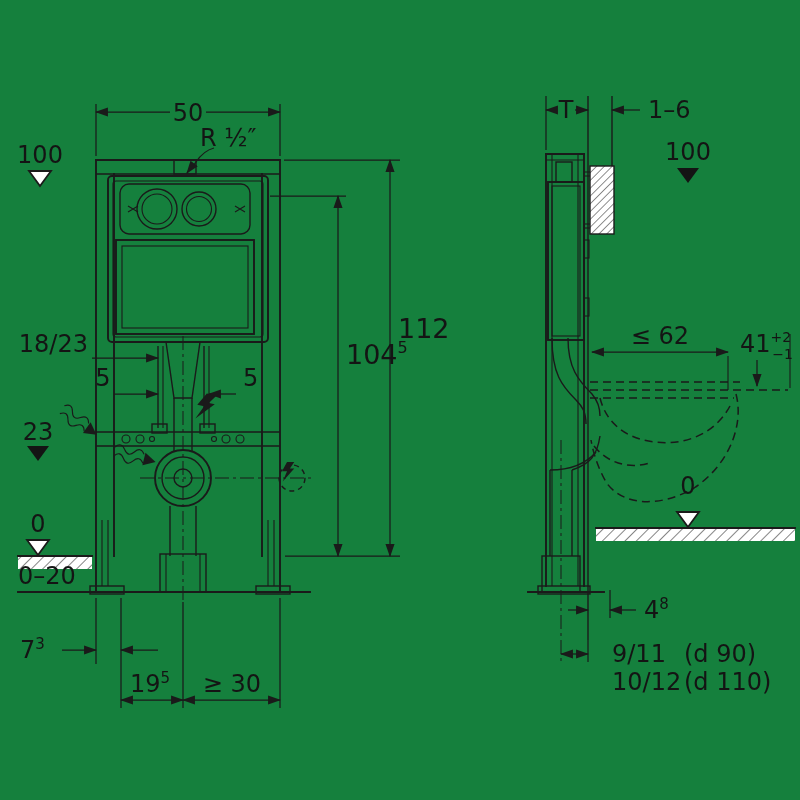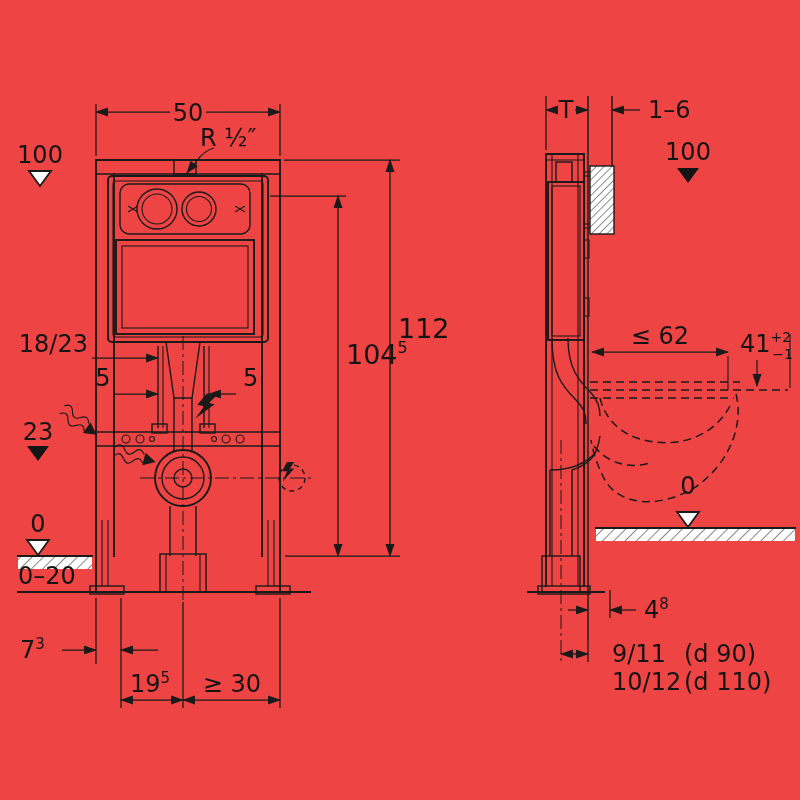--- a/index.html
+++ b/index.html
@@ -1,16 +1,16 @@
 <!DOCTYPE html>
 <html><head>
 <meta charset="utf-8">
 <style>
   html,body{margin:0;padding:0;background:#ffffff;}
-  .canvas{width:800px;height:800px;background:#ef4444;position:relative;overflow:hidden;}
+  .canvas{width:800px;height:800px;background:#15803d;position:relative;overflow:hidden;}
   svg text{font-family:"DejaVu Sans","Liberation Sans",sans-serif;fill:#141414;font-size:24px;}
   svg .big{font-size:27px;}
   .ln{stroke:#1a1a1a;stroke-width:1.9;fill:none;stroke-linecap:square;}
   .md{stroke:#1a1a1a;stroke-width:1.4;fill:none;}
   .tn{stroke:#1a1a1a;stroke-width:1.1;fill:none;}
   .dim{stroke:#1a1a1a;stroke-width:1.25;fill:none;}
   .dsh{stroke:#1a1a1a;stroke-width:1.5;fill:none;stroke-dasharray:8 5;}
   .cdot{stroke:#1a1a1a;stroke-width:1;fill:none;stroke-dasharray:14 4 3 4;}
   .opentri{fill:#ffffff;stroke:#1a1a1a;stroke-width:1.8;}
   .filltri{fill:#141414;stroke:none;}

